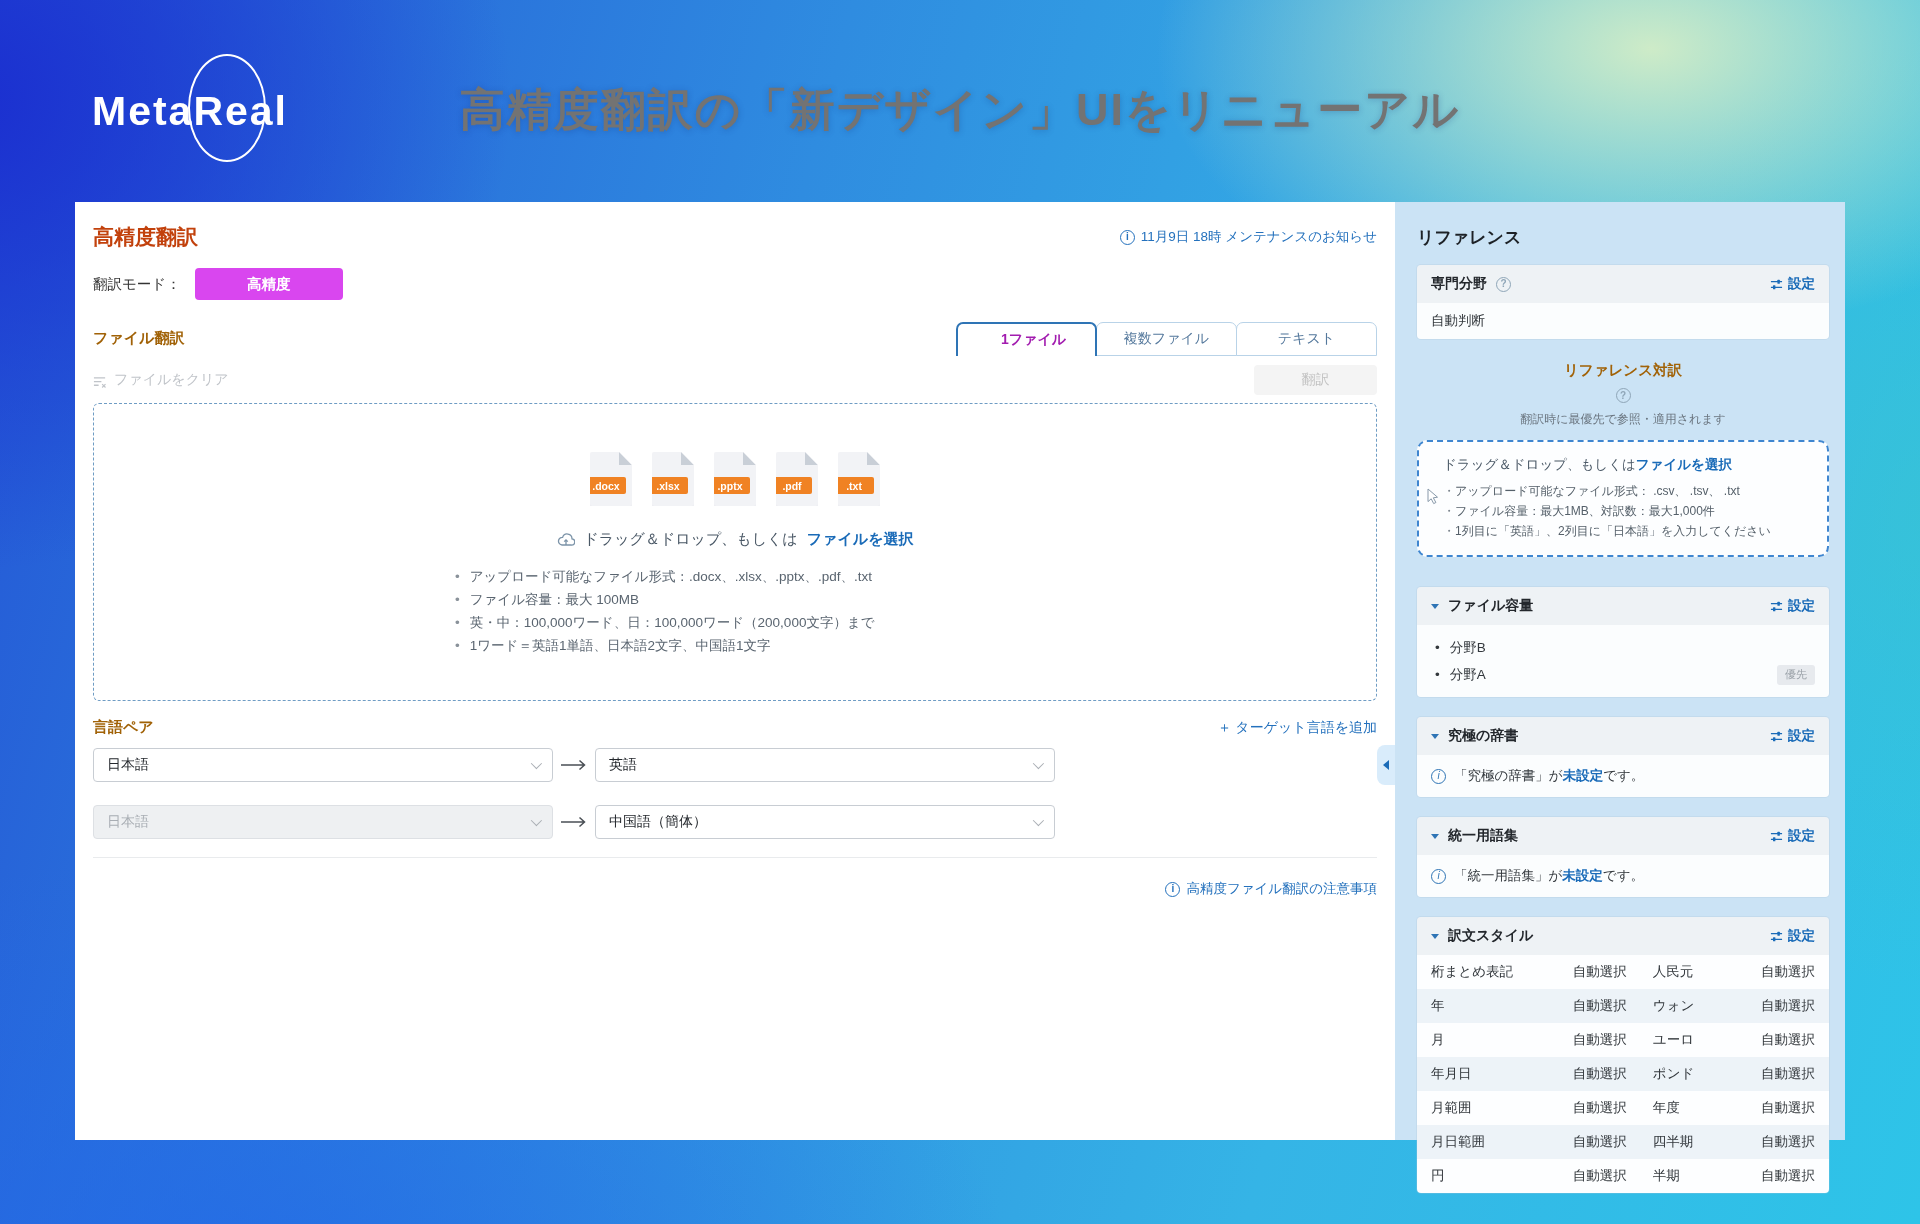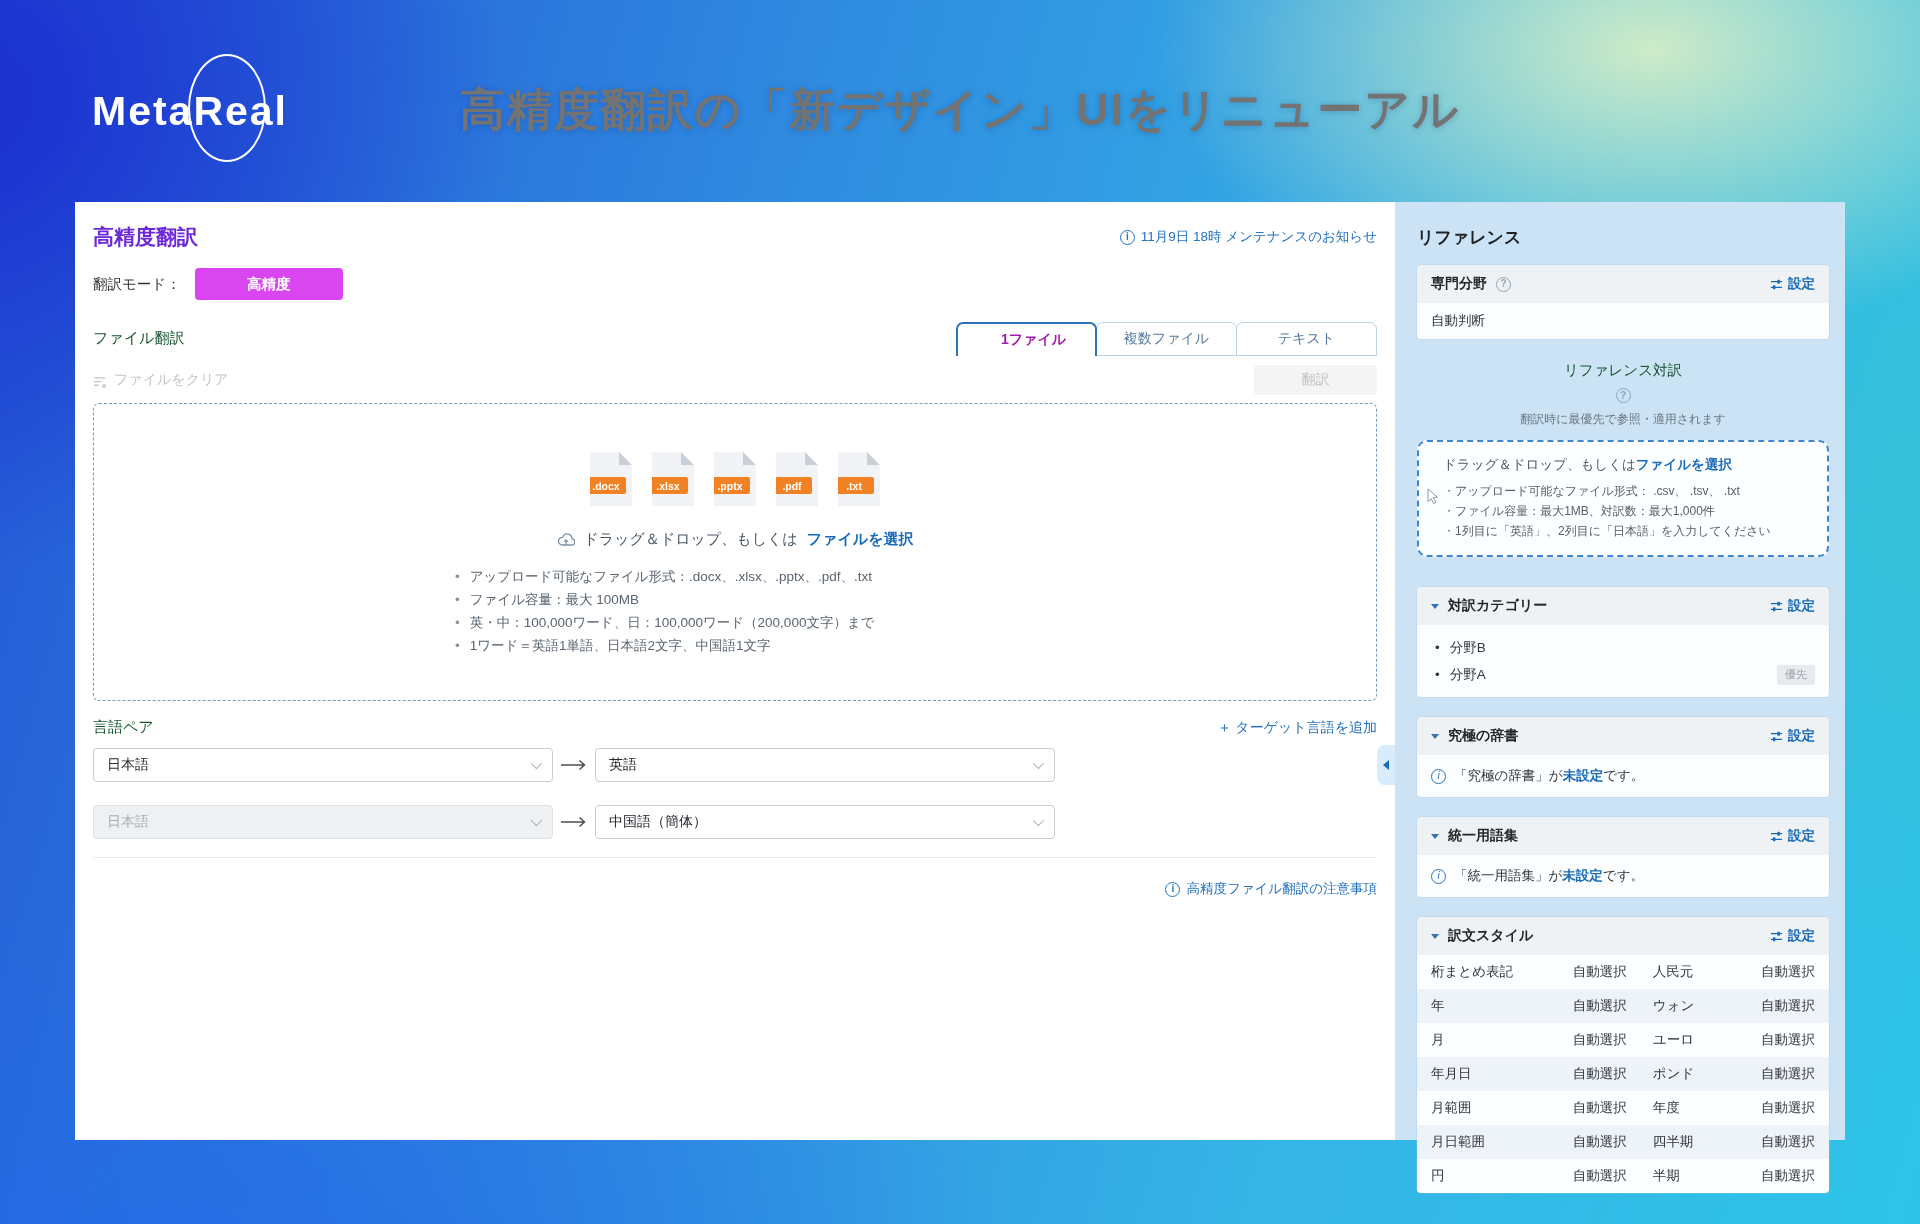--- a/index.html
+++ b/index.html
@@ -18,29 +18,29 @@
   .banner { position:absolute; left:0; top:0; width:100%; height:185px; }
   .logo { position:absolute; left:92px; top:88px; color:#fff; font-size:41px; font-weight:700; letter-spacing:2px; }
   .logo-ring { position:absolute; left:96px; top:-34px; width:78px; height:108px; border:2.5px solid #fff; border-radius:50%; }
   .banner-title { position:absolute; left:0; top:80px; width:100%; text-align:center; color:#737373; font-size:45px; font-weight:700; letter-spacing:2px; text-shadow:0 1px 6px rgba(10,40,120,.25); }
   
   .app { position:absolute; left:75px; top:202px; width:1770px; height:938px; display:flex; }
   .main { width:1320px; height:938px; background:#fff; padding:0 18px; position:relative; }
   .sidebar { width:450px; height:938px; background:#cbe3f5; padding:0 16px 0 22px; position:relative; }
   
   .main-head { display:flex; justify-content:space-between; align-items:center; margin-top:20px; height:30px; }
-  .page-title { font-size:21px; font-weight:700; color:#6d28d9; }
+  .page-title { font-size:21px; font-weight:700; color:#c2410c; }
   .blue-link { color:#2471bd; font-size:13.5px; text-decoration:none; display:inline-flex; align-items:center; gap:6px; cursor:pointer; }
   .icon-circle { display:inline-flex; width:15px; height:15px; min-width:15px; border:1.2px solid currentColor; border-radius:50%; align-items:center; justify-content:center; font-size:10px; font-weight:700; line-height:1; }
   .mode-row { display:flex; align-items:center; gap:14px; margin-top:16px; }
   .mode-label { font-size:14.5px; color:#333; }
   .mode-btn { width:148px; height:32px; background:#d946ef; color:#fff; font-size:14.5px; font-weight:700; border:none; border-radius:4px; cursor:pointer; }
   
   .tabs-row { display:flex; justify-content:space-between; align-items:flex-end; margin-top:22px; }
-  .section-label { font-size:15px; font-weight:400; color:#14532d; }
+  .section-label { font-size:15px; font-weight:700; color:#a16207; }
   .tabs-row .section-label { margin-bottom:8px; }
   .tabs { display:flex; }
   .tab { width:141px; height:34px; display:flex; align-items:center; justify-content:center; font-size:14px; color:#54789c; background:#fff; border:1px solid #b9d3e8; margin-left:-1px; border-radius:7px 7px 0 0; cursor:pointer; }
   .tab.active { color:#a21caf; font-weight:700; border:2px solid #2e74b5; border-bottom:none; z-index:1;padding-left:14px; }
   
   .clear-row { display:flex; justify-content:space-between; align-items:center; margin-top:8px; height:32px; }
   .clear-files { display:inline-flex; align-items:flex-end; gap:7px; color:#c0c4c9; font-size:14px; cursor:default; }
   .translate-btn { width:123px; height:30px; background:#f4f4f4; color:#c2c2c2; border:none; border-radius:4px; font-size:14px; }
   
   .dropzone { margin-top:7px; height:298px; border:1.5px dashed #6f9cc4; border-radius:6px; background:#fff; text-align:center; }
@@ -287,21 +287,21 @@
           <li>ファイル容量：最大1MB、対訳数：最大1,000件</li>
           <li>1列目に「英語」、2列目に「日本語」を入力してください</li>
         </ul>
       </div>
     </div>
 
     <div class="card" style="margin-top:30px;">
       <div class="card-head">
         <span class="card-head-left">
           <span class="caret"></span>
-          <span>対訳カテゴリー</span>
+          <span>ファイル容量</span>
         </span>
         <a class="settings">
           <svg viewBox="0 0 14 14" width="13" height="13">
               <path d="M1 4h12M1 10h12" stroke="#1a6bb8" stroke-width="1.4" fill="none"></path>
               <rect x="8" y="1.8" width="2.6" height="4.4" rx=".6" fill="#1a6bb8"></rect>
               <rect x="3.2" y="7.8" width="2.6" height="4.4" rx=".6" fill="#1a6bb8"></rect>
             </svg>
           <span>設定</span>
         </a>
       </div>

